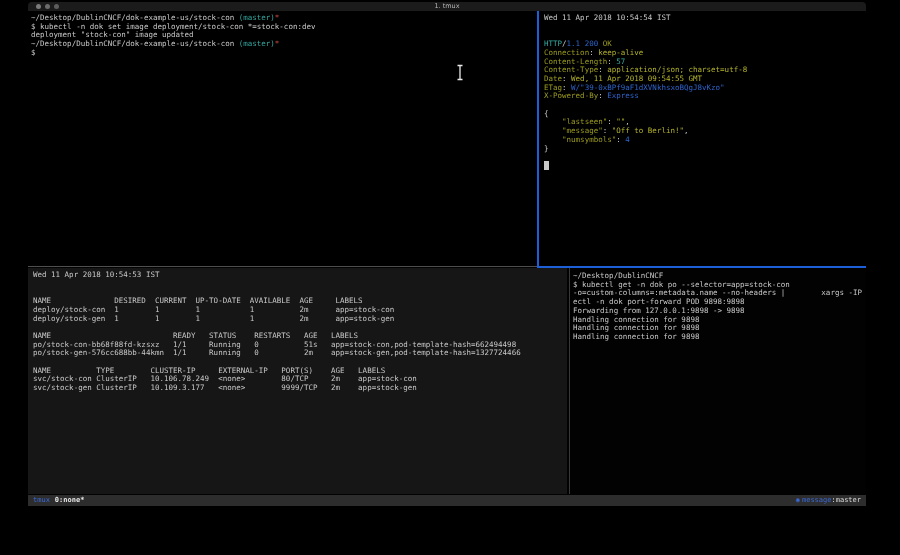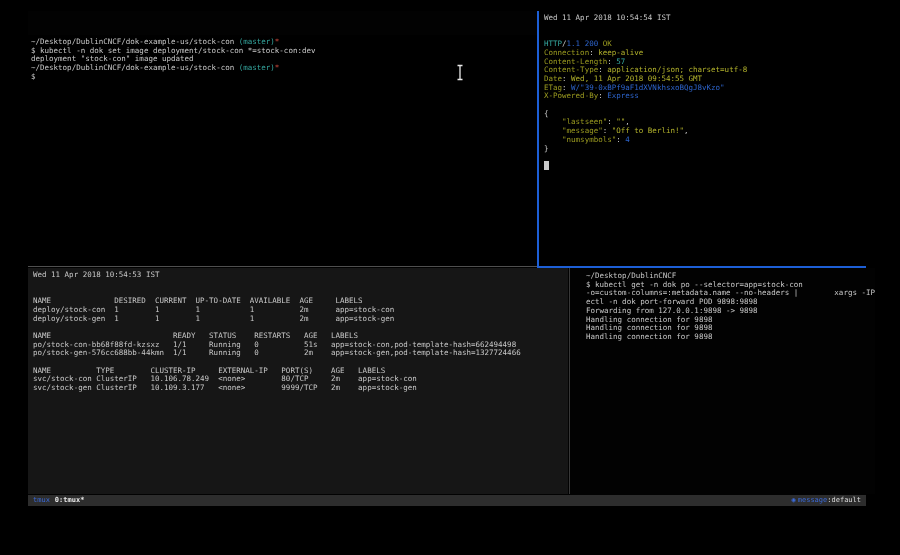--- a/index.html
+++ b/index.html
@@ -16,24 +16,24 @@
   .dot1 { background:#7b7b7b; } .dot2 { background:#6c6c6c; } .dot3 { background:#5d5d5d; }
   .title { text-align:center; font-size:6.5px; line-height:9px; color:#b9b9b9;
            font-family:"DejaVu Sans", "Liberation Sans", sans-serif; }
 
   .content { position:absolute; left:0; top:9px; width:838px; height:484px; background:#020202; }
 
   .pane { position:absolute; font-size:7.5px; line-height:8.7px; color:#c9c9c9;
           white-space:pre; overflow:hidden; }
   .tline { min-height:8.7px; }
 
-  #pane-tl { left:0;     top:0;     width:509px; height:255px; padding:3px 0 0 3px; background:#000;margin-top:24px; }
+  #pane-tl { left:0;     top:0;     width:509px; height:255px; padding:3px 0 0 3px; background:#000; }
   #pane-tr { left:511px; top:0;     width:327px; height:255px; padding:3px 0 0 5px; background:#000; }
   #pane-bl { left:0;     top:257px; width:540px; height:226px; padding:3px 0 0 5px; background:#161616; }
-  #pane-br { left:552px; top:257px; width:295px; height:226px; padding:4px 0 0 6px; background:#020202; }
+  #pane-br { left:539px; top:257px; width:295px; height:226px; padding:4px 0 0 6px; background:#020202; }
 
   .vdiv-top  { position:absolute; left:509px; top:0;     width:2px;   height:257px; background:#1d5fd6; }
   .hdiv-gray { position:absolute; left:0;     top:255px; width:509px; height:1.3px; background:#4f4f4f; }
   .hdiv-blue { position:absolute; left:509px; top:255px; width:329px; height:2px;   background:#1d5fd6; }
   .vdiv-bot  { position:absolute; left:541px; top:257px; width:1.3px; height:226px; background:#383838; }
 
   .statusbar { position:absolute; left:0; top:493px; width:838px; height:11px;
                background:#2d2d2d; display:flex; align-items:center;
                font-size:7px; line-height:11px; padding:0 5px; }
   .sb-session { color:#3b6ad8; }
@@ -44,42 +44,50 @@
   .sb-ns      { color:#dcdcdc; }
 
   .mouse-cursor { position:absolute; left:456px; top:64px; width:8px; height:17px; }
 </style>
 </head>
 <body>
 
 <div class="stage">
   <div class="window">
 
+    <div class="titlebar">
+      <div class="dots">
+        <span class="dot dot1"></span>
+        <span class="dot dot2"></span>
+        <span class="dot dot3"></span>
+      </div>
+      <div class="title">1. tmux</div>
+    </div>
 
     <div class="content">
       <pre class="pane" id="pane-tl"><div class="tline"><span style="color: rgb(201, 201, 201);">~/Desktop/DublinCNCF/dok-example-us/stock-con </span><span style="color: rgb(53, 168, 160);">(master)</span><span style="color: rgb(201, 74, 61);">*</span></div><div class="tline"><span style="color: rgb(201, 201, 201);">$ kubectl -n dok set image deployment/stock-con *=stock-con:dev</span></div><div class="tline"><span style="color: rgb(201, 201, 201);">deployment "stock-con" image updated</span></div><div class="tline"><span style="color: rgb(201, 201, 201);">~/Desktop/DublinCNCF/dok-example-us/stock-con </span><span style="color: rgb(53, 168, 160);">(master)</span><span style="color: rgb(201, 74, 61);">*</span></div><div class="tline"><span style="color: rgb(201, 201, 201);">$</span></div></pre>
 
       <pre class="pane" id="pane-tr"><div class="tline"><span style="color: rgb(201, 201, 201);">Wed 11 Apr 2018 10:54:54 IST</span></div><div class="tline"><span style="color: rgb(201, 201, 201);"></span>&nbsp;</div><div class="tline"><span style="color: rgb(201, 201, 201);"></span>&nbsp;</div><div class="tline"><span style="color: rgb(53, 168, 160);">HTTP</span><span style="color: rgb(201, 201, 201);">/</span><span style="color: rgb(45, 100, 204);">1.1</span><span style="color: rgb(201, 201, 201);"> </span><span style="color: rgb(45, 100, 204);">200</span><span style="color: rgb(201, 201, 201);"> </span><span style="color: rgb(156, 156, 32);">OK</span></div><div class="tline"><span style="color: rgb(156, 156, 32);">Connection</span><span style="color: rgb(201, 201, 201);">: </span><span style="color: rgb(180, 180, 44);">keep-alive</span></div><div class="tline"><span style="color: rgb(156, 156, 32);">Content-Length</span><span style="color: rgb(201, 201, 201);">: </span><span style="color: rgb(53, 168, 160);">57</span></div><div class="tline"><span style="color: rgb(156, 156, 32);">Content-Type</span><span style="color: rgb(201, 201, 201);">: </span><span style="color: rgb(180, 180, 44);">application/json; charset=utf-8</span></div><div class="tline"><span style="color: rgb(156, 156, 32);">Date</span><span style="color: rgb(201, 201, 201);">: </span><span style="color: rgb(180, 180, 44);">Wed, 11 Apr 2018 09:54:55 GMT</span></div><div class="tline"><span style="color: rgb(156, 156, 32);">ETag</span><span style="color: rgb(201, 201, 201);">: </span><span style="color: rgb(45, 100, 204);">W/"39-0xBPf9aF1dXVNkhsxoBQgJ8vKzo"</span></div><div class="tline"><span style="color: rgb(156, 156, 32);">X-Powered-By</span><span style="color: rgb(201, 201, 201);">: </span><span style="color: rgb(45, 100, 204);">Express</span></div><div class="tline"><span style="color: rgb(201, 201, 201);"></span>&nbsp;</div><div class="tline"><span style="color: rgb(201, 201, 201);">{</span></div><div class="tline"><span style="color: rgb(201, 201, 201);">    </span><span style="color: rgb(156, 156, 32);">"lastseen"</span><span style="color: rgb(201, 201, 201);">: </span><span style="color: rgb(180, 180, 44);">""</span><span style="color: rgb(201, 201, 201);">,</span></div><div class="tline"><span style="color: rgb(201, 201, 201);">    </span><span style="color: rgb(156, 156, 32);">"message"</span><span style="color: rgb(201, 201, 201);">: </span><span style="color: rgb(180, 180, 44);">"Off to Berlin!"</span><span style="color: rgb(201, 201, 201);">,</span></div><div class="tline"><span style="color: rgb(201, 201, 201);">    </span><span style="color: rgb(156, 156, 32);">"numsymbols"</span><span style="color: rgb(201, 201, 201);">: </span><span style="color: rgb(45, 100, 204);">4</span></div><div class="tline"><span style="color: rgb(201, 201, 201);">}</span></div><div class="tline"><span style="color: rgb(201, 201, 201);"></span>&nbsp;</div><div class="tline"><span style="background: rgb(201, 201, 201);">&nbsp;</span></div></pre>
 
       <pre class="pane" id="pane-bl"><div class="tline"><span style="color: rgb(201, 201, 201);">Wed 11 Apr 2018 10:54:53 IST</span></div><div class="tline"><span style="color: rgb(201, 201, 201);"></span>&nbsp;</div><div class="tline"><span style="color: rgb(201, 201, 201);"></span>&nbsp;</div><div class="tline"><span style="color: rgb(201, 201, 201);">NAME              DESIRED  CURRENT  UP-TO-DATE  AVAILABLE  AGE     LABELS</span></div><div class="tline"><span style="color: rgb(201, 201, 201);">deploy/stock-con  1        1        1           1          2m      app=stock-con</span></div><div class="tline"><span style="color: rgb(201, 201, 201);">deploy/stock-gen  1        1        1           1          2m      app=stock-gen</span></div><div class="tline"><span style="color: rgb(201, 201, 201);"></span>&nbsp;</div><div class="tline"><span style="color: rgb(201, 201, 201);">NAME                           READY   STATUS    RESTARTS   AGE   LABELS</span></div><div class="tline"><span style="color: rgb(201, 201, 201);">po/stock-con-bb68f88fd-kzsxz   1/1     Running   0          51s   app=stock-con,pod-template-hash=662494498</span></div><div class="tline"><span style="color: rgb(201, 201, 201);">po/stock-gen-576cc688bb-44kmn  1/1     Running   0          2m    app=stock-gen,pod-template-hash=1327724466</span></div><div class="tline"><span style="color: rgb(201, 201, 201);"></span>&nbsp;</div><div class="tline"><span style="color: rgb(201, 201, 201);">NAME          TYPE        CLUSTER-IP     EXTERNAL-IP   PORT(S)    AGE   LABELS</span></div><div class="tline"><span style="color: rgb(201, 201, 201);">svc/stock-con ClusterIP   10.106.78.249  &lt;none&gt;        80/TCP     2m    app=stock-con</span></div><div class="tline"><span style="color: rgb(201, 201, 201);">svc/stock-gen ClusterIP   10.109.3.177   &lt;none&gt;        9999/TCP   2m    app=stock-gen</span></div></pre>
 
       <pre class="pane" id="pane-br"><div class="tline"><span style="color: rgb(201, 201, 201);">~/Desktop/DublinCNCF</span></div><div class="tline"><span style="color: rgb(201, 201, 201);">$ kubectl get -n dok po --selector=app=stock-con</span></div><div class="tline"><span style="color: rgb(201, 201, 201);">-o=custom-columns=:metadata.name --no-headers |        xargs -IPOD kub</span></div><div class="tline"><span style="color: rgb(201, 201, 201);">ectl -n dok port-forward POD 9898:9898</span></div><div class="tline"><span style="color: rgb(201, 201, 201);">Forwarding from 127.0.0.1:9898 -&gt; 9898</span></div><div class="tline"><span style="color: rgb(201, 201, 201);">Handling connection for 9898</span></div><div class="tline"><span style="color: rgb(201, 201, 201);">Handling connection for 9898</span></div><div class="tline"><span style="color: rgb(201, 201, 201);">Handling connection for 9898</span></div></pre>
 
       <div class="vdiv-top"></div>
       <div class="hdiv-gray"></div>
       <div class="hdiv-blue"></div>
       <div class="vdiv-bot"></div>
     </div>
 
     <div class="statusbar">
       <span class="sb-session">tmux</span>
-      <span class="sb-window">0:tmux*</span>
+      <span class="sb-window">0:none*</span>
       <span class="sb-spacer"></span>
       <span class="sb-k8s-icon">◉</span>
       <span class="sb-context">message</span>
-      <span class="sb-ns">:default</span>
+      <span class="sb-ns">:master</span>
     </div>
   </div>
 
   <svg class="mouse-cursor" viewBox="0 0 8 17" width="8" height="17">
     <path d="M1.5 1.5 H6.5 M4 1.5 V15.5 M1.5 15.5 H6.5" stroke="#e9e9e9" stroke-width="1.3" fill="none"></path>
   </svg>
 </div>
 
 </body></html>

